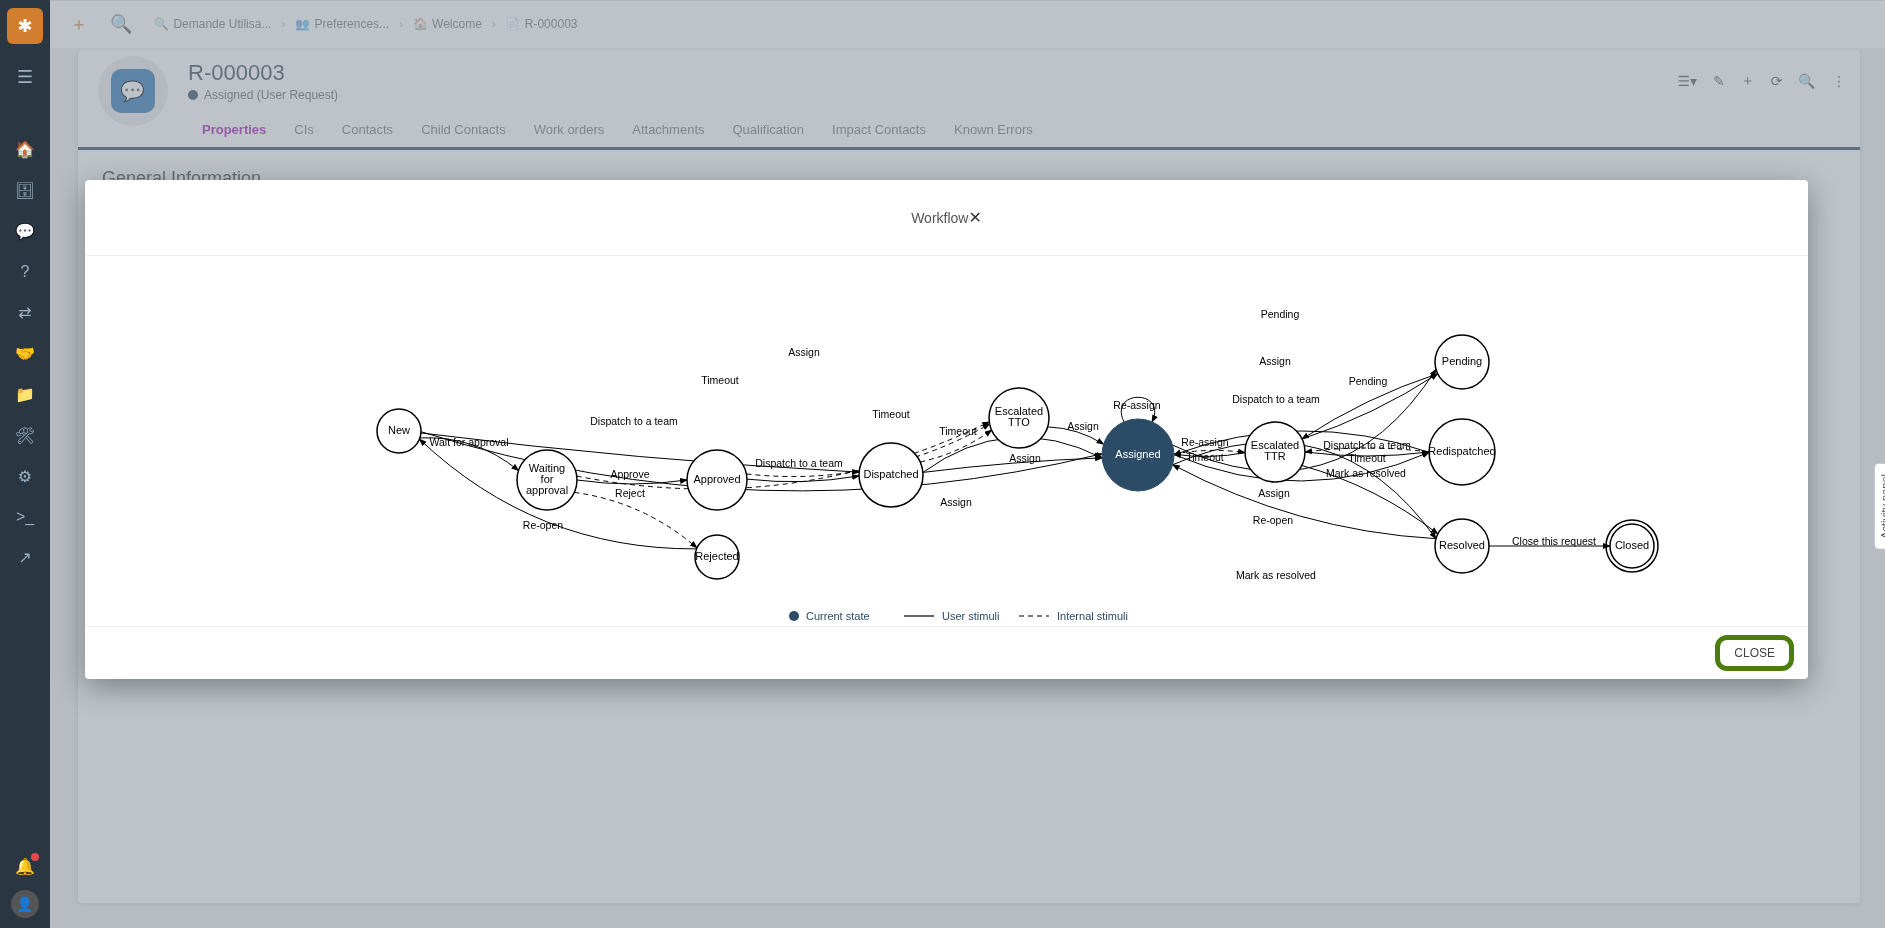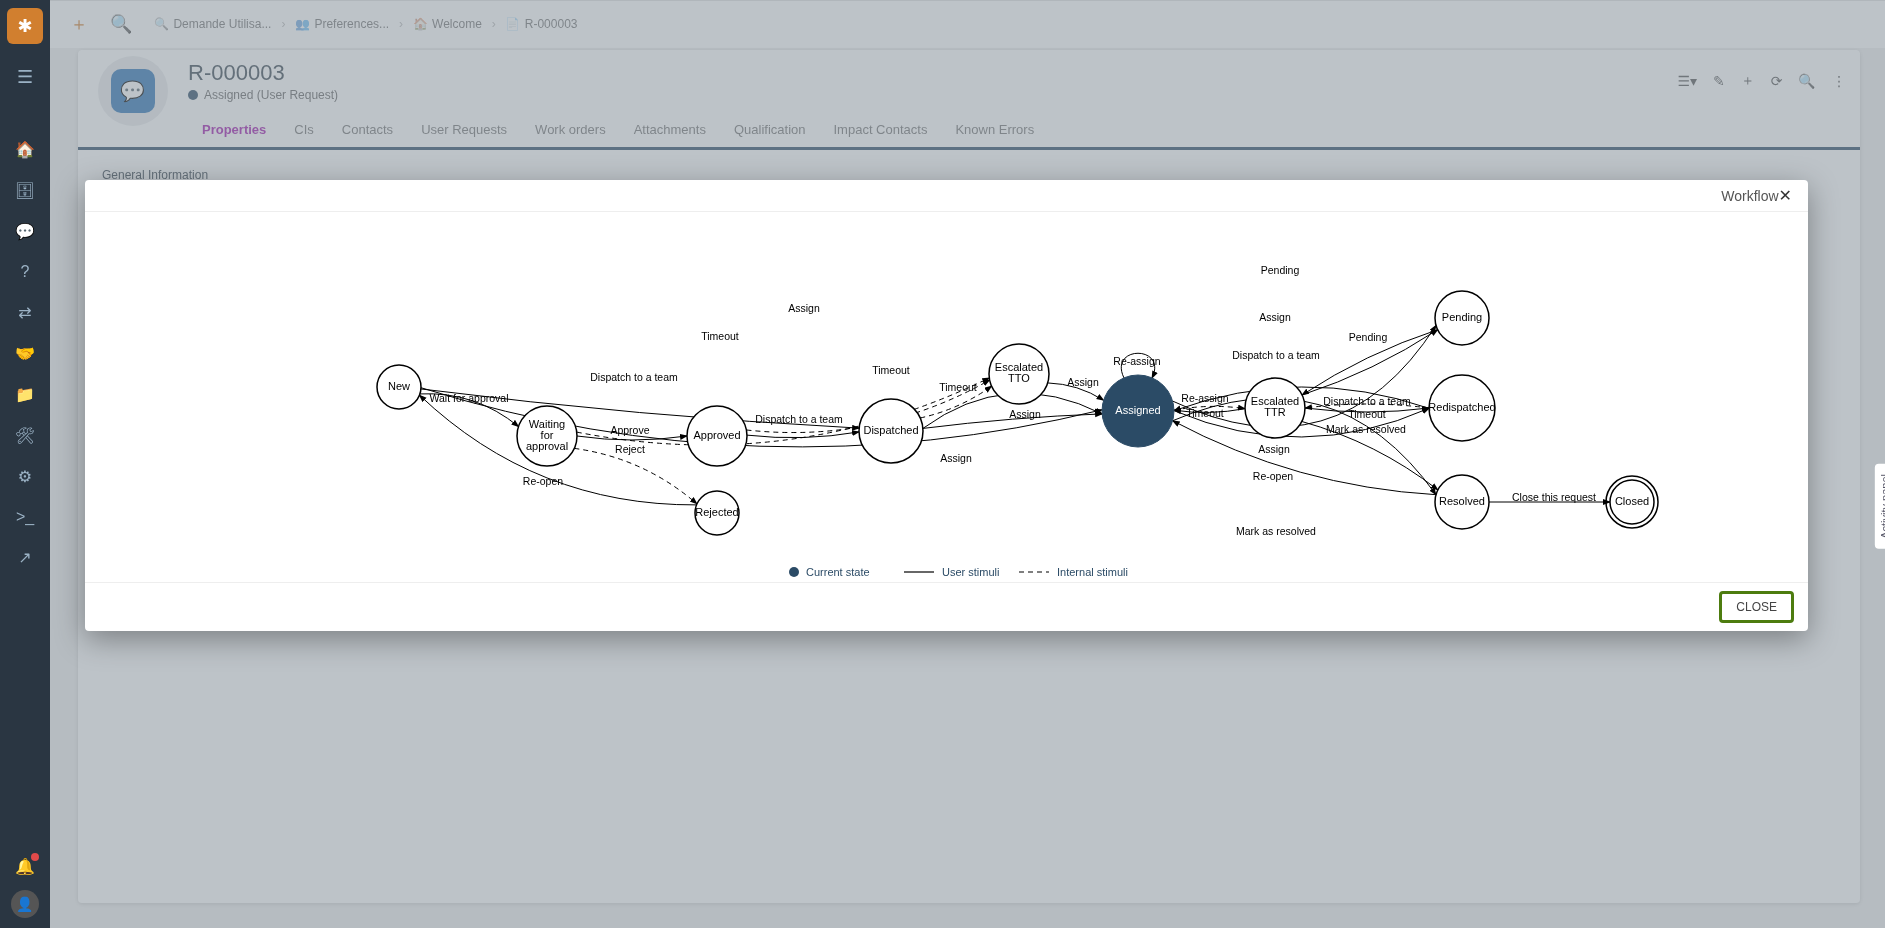--- a/index.html
+++ b/index.html
@@ -24,31 +24,31 @@
     .obj-icon{position:absolute;left:20px;top:6px;width:70px;height:70px;border-radius:50%;background:#eaecee;display:flex;align-items:center;justify-content:center}
     .obj-icon-inner{width:44px;height:44px;border-radius:10px;background:#2e74b5;display:flex;align-items:center;justify-content:center;color:#fff;font-size:20px}
     .obj-title{font-size:22px;color:#3a4752;font-weight:400}
     .obj-status{display:flex;align-items:center;margin-top:2px;font-size:12px;color:#666}
     .status-dot{width:10px;height:10px;border-radius:50%;background:#2b4b66;margin-right:6px}
     .obj-toolbar{position:absolute;right:14px;top:22px;display:flex;align-items:center;color:#555;font-size:14px}
     .obj-toolbar span{margin-left:16px;cursor:pointer}
     .obj-tabs{display:flex;margin-top:10px;font-size:13px;color:#777}
     .obj-tab{padding:10px 14px;cursor:pointer}
     .obj-tab.active{color:#a21caf;font-weight:600}
-    .obj-sections{display:flex;padding:18px 24px;font-size:12px;color:#3a4752}
+    .obj-sections{display:flex;padding:18px 24px;font-size:18px;color:#3a4752}
     .obj-sections .sec{flex:1;font-weight:400}
     .activity-tab{position:absolute;right:0;top:50%;transform:translateY(-50%) rotate(-90deg);transform-origin:right center;background:#fff;padding:4px 10px;font-size:11px;color:#556;z-index:41;border-radius:4px 4px 0 0}
     
     .modal{position:absolute;left:85px;right:77px;top:180px;background:#fff;border-radius:4px;z-index:50;box-shadow:0 8px 30px rgba(0,0,0,.35)}
-    .modal-head{display:flex;align-items:center;justify-content:flex-end;padding:6px 16px;border-bottom:1px solid #eee}
+    .modal-head{display:flex;align-items:center;justify-content:center;padding:28px 16px;border-bottom:1px solid #eee}
     .modal-title{font-size:14px;color:#555}
     .modal-close{font-size:16px;color:#333;cursor:pointer}
     .modal-body{height:370px;position:relative}
     .modal-foot{padding:8px 14px;border-top:1px solid #eee;text-align:right}
-    .btn-close{display:inline-block;padding:6px 14px;border:3px solid #4d7c0f;border-radius:4px;font-size:12px;color:#444;cursor:pointer;background:#fff}
+    .btn-close{display:inline-block;padding:6px 14px;border:5px solid #4d7c0f;border-radius:12px;font-size:12px;color:#444;cursor:pointer;background:#fff}
     .diagram-svg{width:100%;height:100%}
     .node-circle{fill:#fff;stroke:#000;stroke-width:1.5}
     .node-current{fill:#2b4b66;stroke:#2b4b66}
     .node-dbl{fill:none;stroke:#000;stroke-width:1.5}
     .node-text{font-size:11px;text-anchor:middle;dominant-baseline:middle;fill:#000}
     .node-text-white{fill:#fff}
     .edge{fill:none;stroke:#000;stroke-width:1}
     .edge-dash{stroke-dasharray:5,4}
     .edge-label{font-size:10.5px;text-anchor:middle;fill:#000}
     .legend{font-size:11px;fill:#2b4b66}
@@ -108,21 +108,21 @@
       <span>✎</span>
       <span>＋</span>
       <span>⟳</span>
       <span>🔍</span>
       <span>⋮</span>
     </div>
     <div class="obj-tabs" id="obj-tabs">
         <div class="obj-tab active">Properties</div>
         <div class="obj-tab">CIs</div>
         <div class="obj-tab">Contacts</div>
-        <div class="obj-tab">User Requests</div>
+        <div class="obj-tab">Child Contacts</div>
         <div class="obj-tab">Work orders</div>
         <div class="obj-tab">Attachments</div>
         <div class="obj-tab">Qualification</div>
         <div class="obj-tab">Impact Contacts</div>
         <div class="obj-tab">Known Errors</div>
       </div>
   </div>
   <div class="obj-sections">
     <div class="sec">General Information</div>
   </div>

